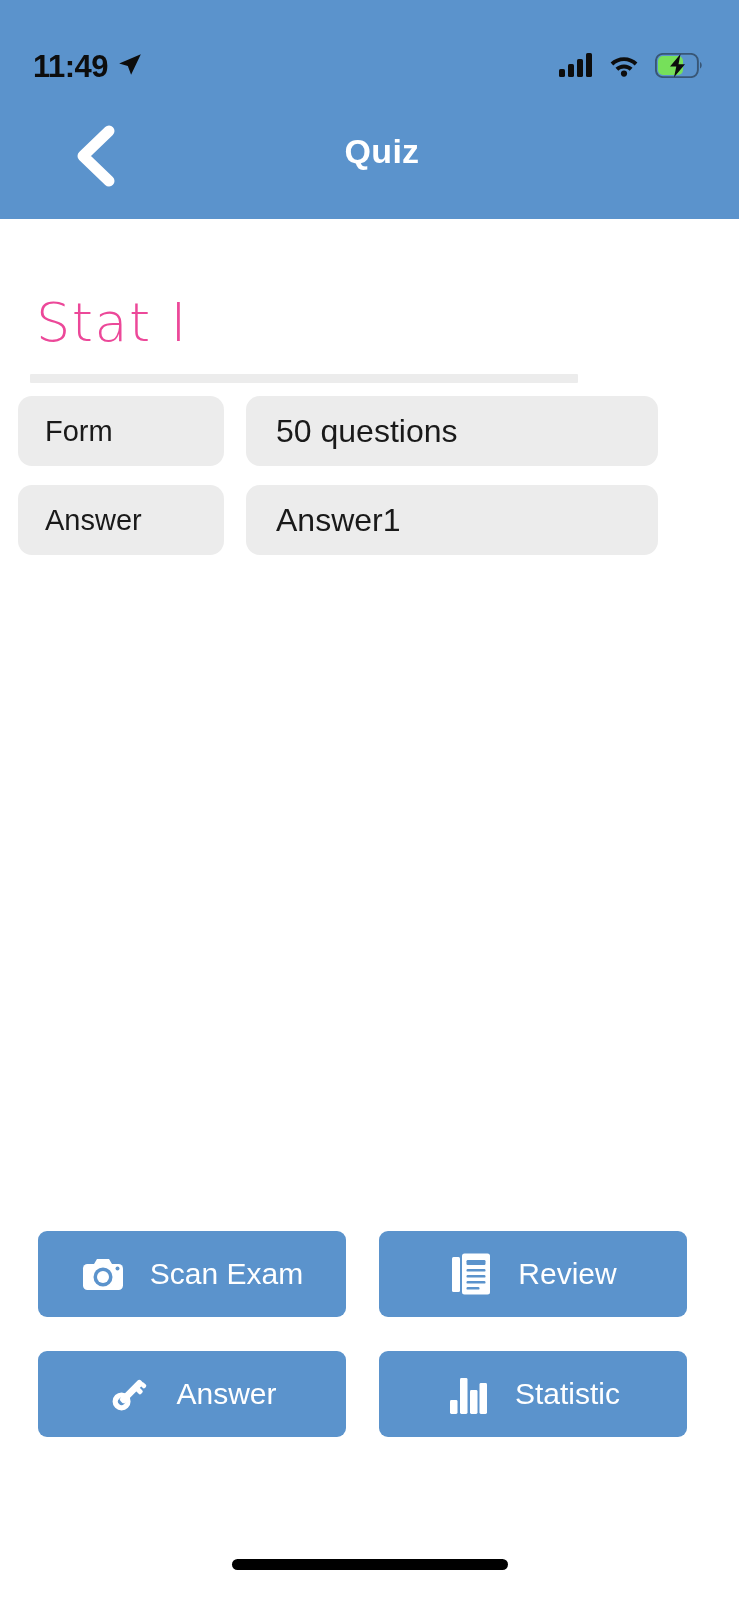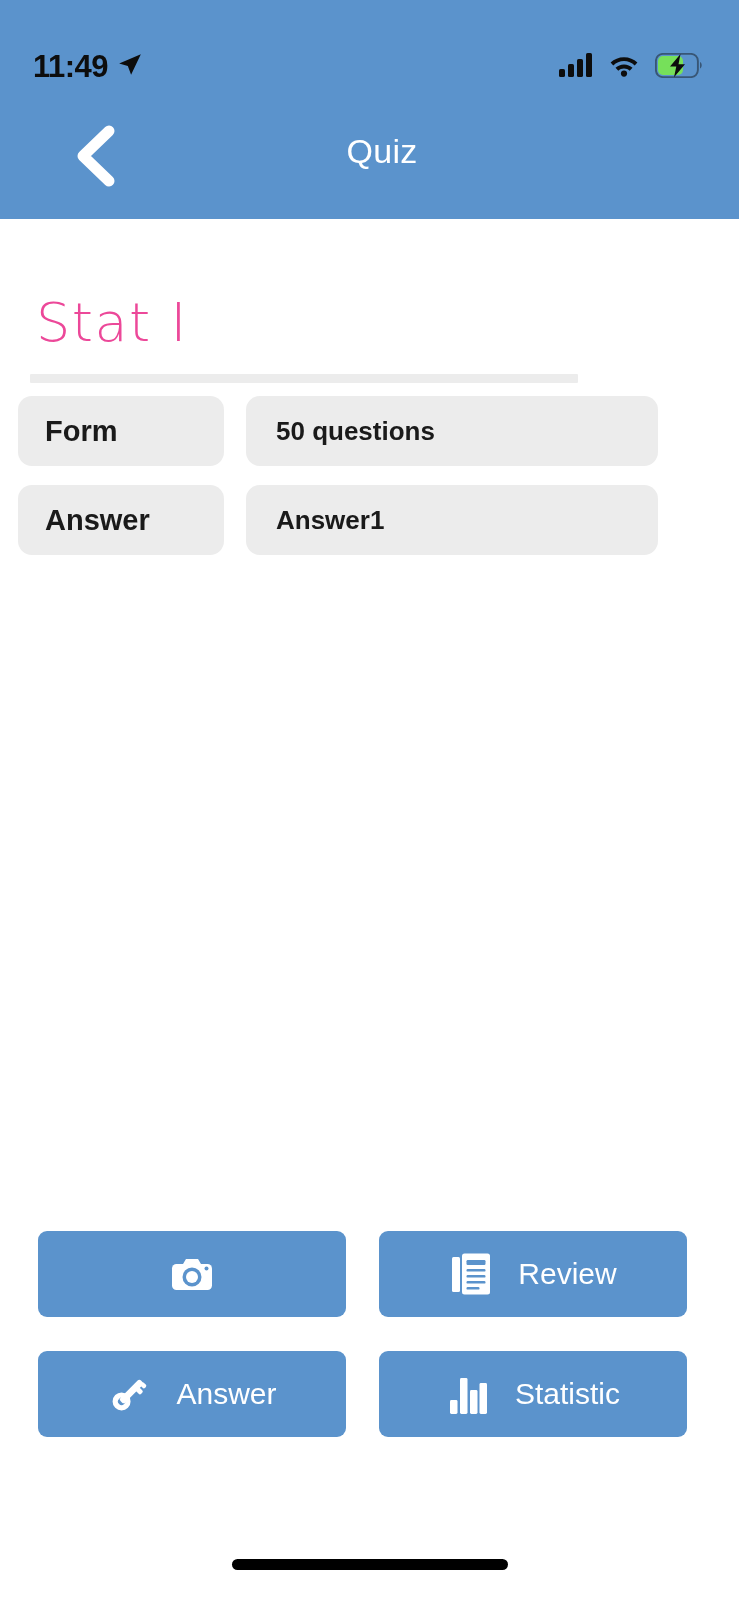--- a/index.html
+++ b/index.html
@@ -32,49 +32,49 @@
   }
   .back-btn {
     position:absolute; left:60px; top:26px;
     width:70px; height:72px;
     display:flex; align-items:center; justify-content:center;
     cursor:pointer;
   }
   .nav-title {
     position:absolute; left:0; top:36px; width:100%;
     text-align:center; color:#ffffff;
-    font-size:34px; font-weight:400; letter-spacing:0.3px;padding-left:25px;
+    font-size:34px; font-weight:700; letter-spacing:0.3px;padding-left:25px;
   }
 
   
   .content { position:absolute; top:219px; left:0; width:739px; bottom:0; background:#fff; }
 
   .quiz-title {
     position:absolute; left:36px; top:72px;
     font-size:54px; font-weight:300; color:#ec4899;
     letter-spacing:1.5px;
     font-family:"DejaVu Sans", sans-serif;
   }
 
   .divider {
     position:absolute; left:30px; top:155px;
     width:548px; height:9px; background:#ececec; border-radius:1px;
   }
 
-  .info-table { position:absolute; left:18px; top:177px; width:705px;font-weight:bold; }
+  .info-table { position:absolute; left:18px; top:177px; width:705px; }
   .info-row { display:flex; gap:22px; margin-bottom:19px; }
   .info-key {
     width:206px; height:70px; background:#ececec; border-radius:14px;
     display:flex; align-items:center; padding-left:27px;
     font-size:29px; color:#1a1a1a;
   }
   .info-val {
     width:412px; height:70px; background:#ececec; border-radius:14px;
     display:flex; align-items:center; padding-left:30px;
-    font-size:26px; color:#1a1a1a;
+    font-size:32px; color:#1a1a1a;
   }
 
   
   .actions {
     position:absolute; left:38px; top:1012px;
     width:663px;
     display:flex; flex-wrap:wrap; gap:34px 33px;
   }
   .action-btn {
     width:308px; height:86px; background:#5b93cc; border:none;
@@ -168,20 +168,21 @@
       <button class="action-btn">
         <span class="ico">
           <svg width="42" height="34" viewBox="0 0 42 34">
             <rect x="1" y="7" width="40" height="26" rx="4.5" fill="#ffffff"></rect>
             <path d="M12 7 L15 2 H27 L30 7 Z" fill="#ffffff"></path>
             <circle cx="21" cy="20" r="9.5" fill="#5b93cc"></circle>
             <circle cx="21" cy="20" r="6" fill="#ffffff"></circle>
             <circle cx="35.5" cy="11.5" r="2" fill="#5b93cc"></circle>
           </svg>
         </span>
+        <span>Scan Exam</span>
       </button>
 
       <button class="action-btn">
         <span class="ico">
           <svg width="40" height="42" viewBox="0 0 40 42">
             <rect x="1" y="4" width="8" height="35" rx="1.5" fill="#ffffff"></rect>
             <rect x="11" y="0.5" width="28" height="41" rx="2.5" fill="#ffffff"></rect>
             <rect x="15.5" y="7" width="19" height="5" rx="1.2" fill="#5b93cc"></rect>
             <rect x="15.5" y="16" width="19" height="2.6" rx="1.2" fill="#5b93cc"></rect>
             <rect x="15.5" y="22" width="19" height="2.6" rx="1.2" fill="#5b93cc"></rect>

